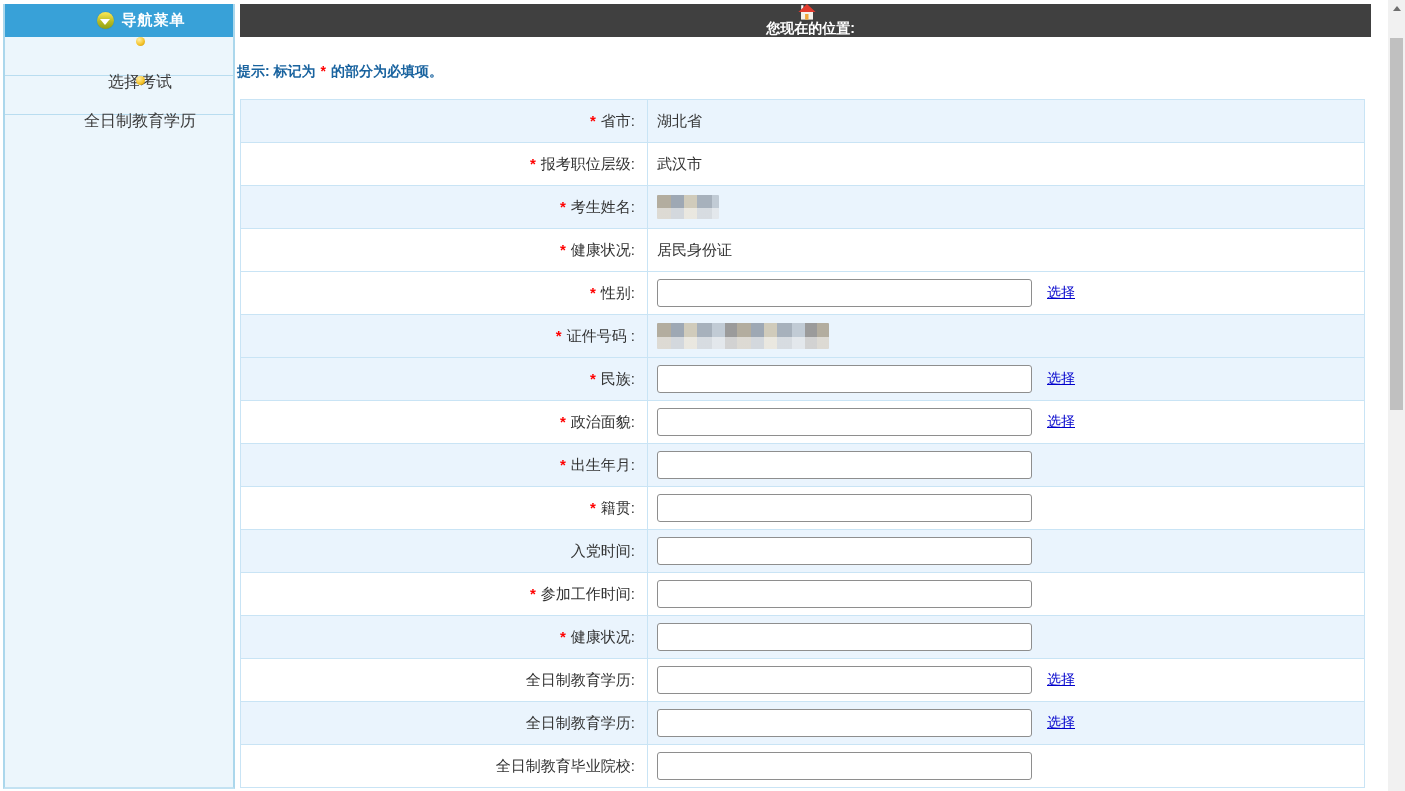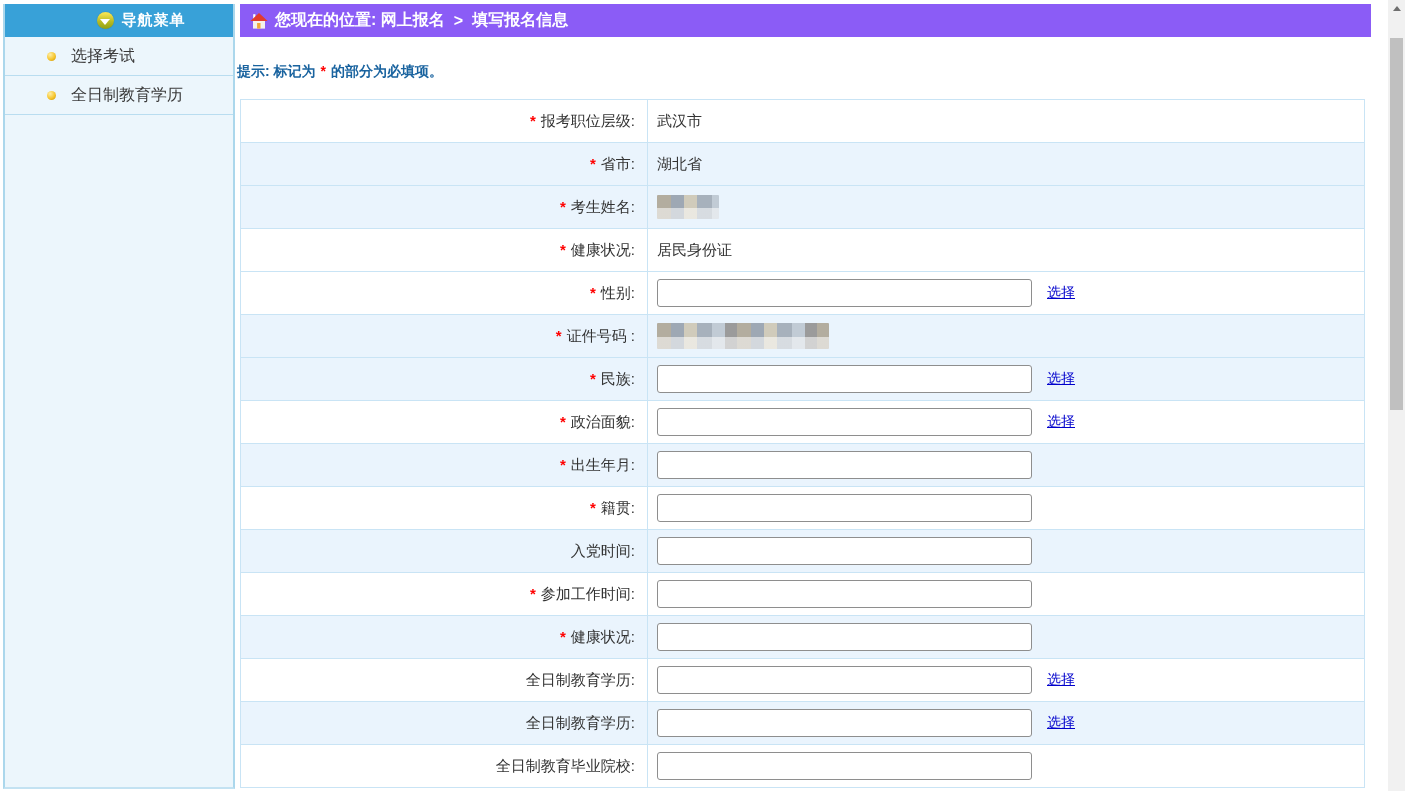--- a/index.html
+++ b/index.html
@@ -30,36 +30,36 @@
     display:flex; align-items:center; justify-content:center;
     box-shadow:0 0 1px rgba(0,0,0,.35);
   }
   .nav-toggle-icon::after {
     content:""; width:0; height:0; margin-top:2px;
     border-left:5px solid transparent; border-right:5px solid transparent;
     border-top:6px solid #ffffff;
   }
   .sidebar-item {
     height:39px; display:flex; align-items:center;
-    padding-left:42px; gap:15px;
+    padding-left:42px; gap:26px;
     border-bottom:1px solid #b9ddf0;
-    font-size:16px; color:#3a3a3a; cursor:pointer;
+    font-size:16px; color:#3a3a3a; cursor:pointer;flex-direction:column;
   }
   .bullet-icon {
     width:9px; height:9px; border-radius:50%;
     background:radial-gradient(circle at 35% 30%, #ffeea6, #f6c62e 55%, #c78d00);
     flex:0 0 auto;
   }
 
   
   .breadcrumb-bar {
     position:absolute; left:240px; top:4px; width:1131px; height:33px;
-    background:#8b5cf6; color:#fff;
+    background:#404040; color:#fff;
     display:flex; align-items:center; padding-left:10px;
-    font-size:16px; font-weight:bold;
+    font-size:14px; font-weight:bold;flex-direction:column;
   }
   .home-icon { width:18px; height:16px; margin-right:7px; flex:0 0 auto; }
   .crumb-sep { margin:0 9px; font-weight:bold; }
 
   
   .tip-line {
     position:absolute; left:237px; top:63px;
     font-size:14px; font-weight:bold; color:#19639f;
   }
   .tip-star { color:#f00; margin:0 5px; }
@@ -150,27 +150,27 @@
   <span class="crumb-sep">&gt;</span>
   <span>填写报名信息</span>
 </div>
 
 <div class="tip-line">
   <span>提示: 标记为</span><span class="tip-star">*</span><span>的部分为必填项。</span>
 </div>
 
 <table class="form-table">
   <tbody>
+      <tr class="form-row row-odd">
+    <td class="label-cell"><span class="star">*</span><span>省市:</span></td>
+    <td class="value-cell"><span class="static-value">湖北省</span></td>
+  </tr>
       <tr class="form-row row-even">
     <td class="label-cell"><span class="star">*</span><span>报考职位层级:</span></td>
     <td class="value-cell"><span class="static-value">武汉市</span></td>
-  </tr>
-      <tr class="form-row row-odd">
-    <td class="label-cell"><span class="star">*</span><span>省市:</span></td>
-    <td class="value-cell"><span class="static-value">湖北省</span></td>
   </tr>
       <tr class="form-row row-odd">
     <td class="label-cell"><span class="star">*</span><span>考生姓名:</span></td>
     <td class="value-cell"><div class="redacted" style="width: 62px; height: 24px;"></div></td>
   </tr>
       <tr class="form-row row-even">
     <td class="label-cell"><span class="star">*</span><span>健康状况:</span></td>
     <td class="value-cell"><span class="static-value">居民身份证</span></td>
   </tr>
       <tr class="form-row row-even">

